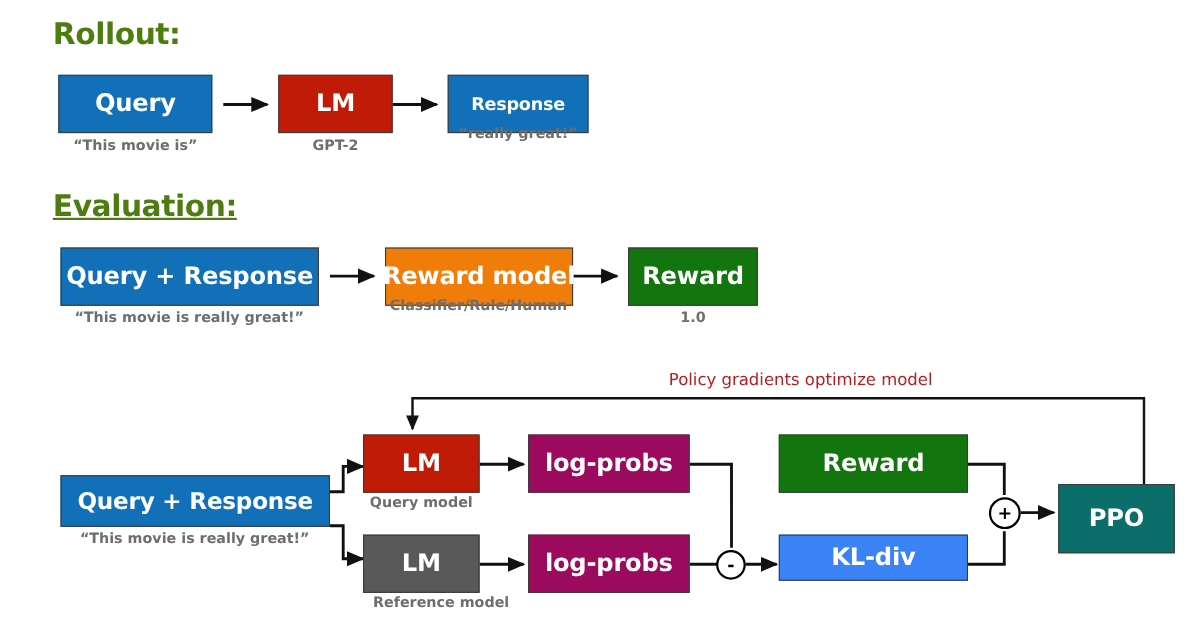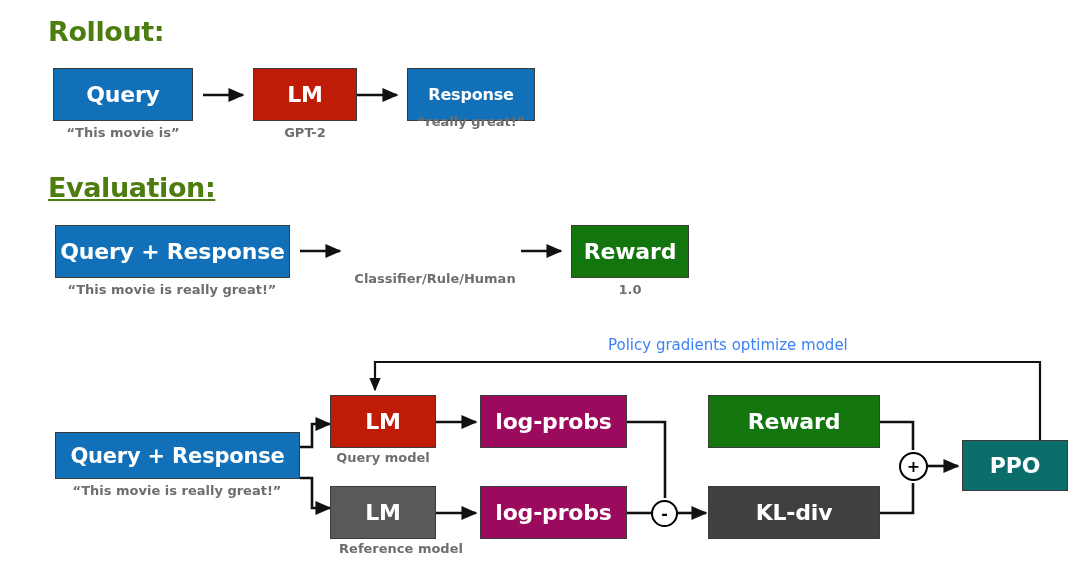--- a/index.html
+++ b/index.html
@@ -49,21 +49,21 @@
     color: #6e6e6e;
     text-align: center;
     white-space: nowrap;
     transform: translateX(-50%);
     font-weight: bold;
   }
   .annot {
     position: absolute;
     font-family: "DejaVu Sans", sans-serif;
     font-size: 15px;
-    color: #3b82f6;
+    color: #b91c1c;
     white-space: nowrap;
   }
   svg.wires {
     position: absolute;
     left: 0; top: 0;
     width: 1080px;
     height: 577px;
     pointer-events: none;
   }
   .opsign {
@@ -143,20 +143,23 @@
   </div>
   <div class="caption" style="left:471px; top:114px;text-align:center;">“really great!”</div>
 
   <div class="section-title" style="left:48px; top:172px;text-decoration:underline;">Evaluation:</div>
 
   <div class="box" style="left:55px; top:225px; width:235px; height:53px; background:#1270b8; font-size:22px;">
     <span>Query + Response</span>
   </div>
   <div class="caption" style="left:172px; top:282px;">“This movie is really great!”</div>
 
+  <div class="box" style="left:350px; top:225px; width:171px; height:53px; background:#f07d0a; font-size:22px;">
+    <span>Reward model</span>
+  </div>
   <div class="caption" style="left:435px; top:271px;">Classifier/Rule/Human</div>
 
   <div class="box" style="left:571px; top:225px; width:118px; height:53px; background:#13750d; font-size:22px;">
     <span>Reward</span>
   </div>
   <div class="caption" style="left:630px; top:282px;">1.0</div>
 
 
   <div class="annot" style="left:608px; top:336px;">Policy gradients optimize model</div>
 
@@ -180,25 +183,25 @@
   </div>
 
   <div class="box" style="left:480px; top:486px; width:147px; height:53px; background:#9c0a5e; font-size:22px;">
     <span>log-probs</span>
   </div>
 
   <div class="box" style="left:708px; top:395px; width:172px; height:53px; background:#13750d; font-size:22px;">
     <span>Reward</span>
   </div>
 
-  <div class="box" style="left:708px; top:486px; width:172px; height:53px; background:#404040; font-size:22px;">
+  <div class="box" style="left:708px; top:486px; width:172px; height:42px; background:#3b82f6; font-size:22px;">
     <span>KL-div</span>
   </div>
 
-  <div class="box" style="left:962px; top:440px; width:106px; height:51px; background:#0c6e6b; font-size:22px;">
+  <div class="box" style="left:962px; top:440px; width:106px; height:63px; background:#0c6e6b; font-size:22px;">
     <span>PPO</span>
   </div>
 
   <div class="opsign" style="left:651px; top:500px; width:27px; height:27px;">
     <span>-</span>
   </div>
 
   <div class="opsign" style="left:899px; top:452px; width:29px; height:29px;">
     <span>+</span>
   </div>

